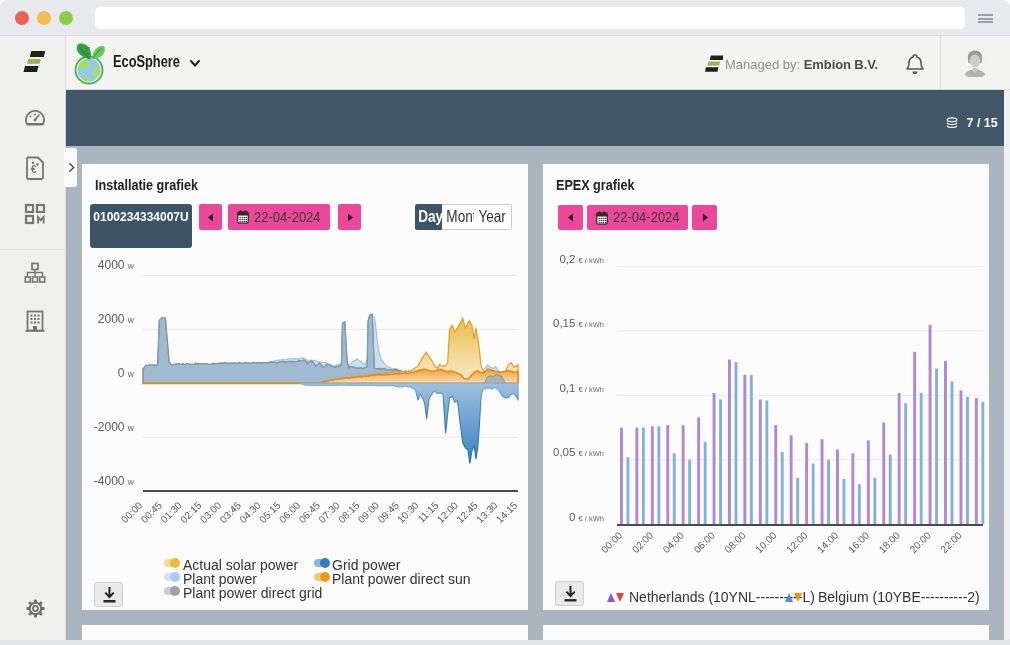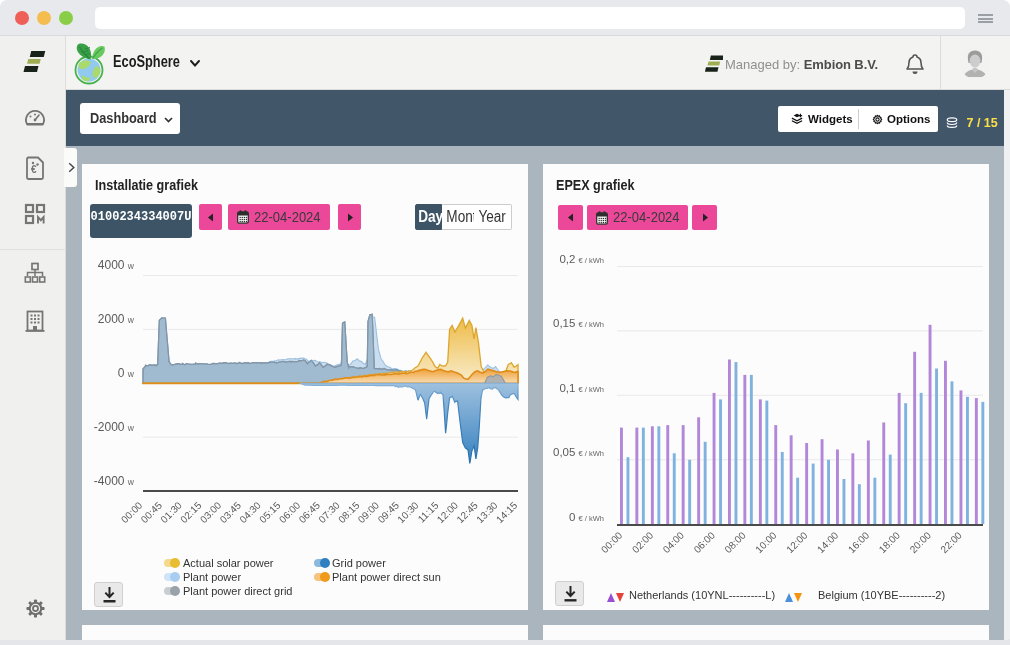--- a/index.html
+++ b/index.html
@@ -19,21 +19,21 @@
 .ctitle{position:absolute;left:13px;top:13px;font-size:14px;font-weight:bold;color:#222;white-space:nowrap;transform:scaleX(0.9);transform-origin:0 0;}
 .btn{position:absolute;background:#ec4899;border-radius:2px;color:#222;}
 .y1l{position:absolute;right:394px;width:70px;text-align:right;font-size:12px;color:#5a5a5a;}
 .y1l .wu{font-size:8.5px;color:#666;}
 .y2l{position:absolute;right:385px;width:70px;text-align:right;font-size:11.5px;color:#5a5a5a;}
 .y2l .eu{font-size:7.5px;color:#666;}
 .seg{position:absolute;top:40px;height:26px;font-size:16px;line-height:24px;text-align:center;}
 .seg span{display:inline-block;transform:scaleX(0.85);}
 .lmark{position:absolute;width:15px;height:8px;border-radius:4px;}
 .lmark i{position:absolute;right:-1px;top:-1.5px;width:10px;height:10px;border-radius:50%;}
-.ltext{position:absolute;font-size:11px;color:#333;white-space:nowrap;}
+.ltext{position:absolute;font-size:14px;color:#333;white-space:nowrap;}
 .dlbtn{position:absolute;left:12px;top:418px;width:29px;height:25px;background:#e9e9e9;border:1px solid #cfcfcf;border-radius:3px;}
 .tri-u{width:0;height:0;border-left:4.5px solid transparent;border-right:4.5px solid transparent;display:inline-block;}
 .tri-d{width:0;height:0;border-left:4.5px solid transparent;border-right:4.5px solid transparent;display:inline-block;}
 </style></head>
 <body>
 <div class="window">
   <div class="chrome">
     <div class="dot" style="left:15px;background:#ed5f57;"></div>
     <div class="dot" style="left:37px;background:#f5bd4f;"></div>
     <div class="dot" style="left:59px;background:#8ace47;"></div>
@@ -146,59 +146,39 @@
           <rect x="10.3" y="1.6" width="3.4" height="4.2" rx="1.1" transform="rotate(90 12 12)"></rect>
           <rect x="10.3" y="1.6" width="3.4" height="4.2" rx="1.1" transform="rotate(135 12 12)"></rect>
           <rect x="10.3" y="1.6" width="3.4" height="4.2" rx="1.1" transform="rotate(180 12 12)"></rect>
           <rect x="10.3" y="1.6" width="3.4" height="4.2" rx="1.1" transform="rotate(225 12 12)"></rect>
           <rect x="10.3" y="1.6" width="3.4" height="4.2" rx="1.1" transform="rotate(270 12 12)"></rect>
           <rect x="10.3" y="1.6" width="3.4" height="4.2" rx="1.1" transform="rotate(315 12 12)"></rect>
         </g>
     </svg>
   </div>
   <div class="darkbar">
-    <div class="abs" style="left:14px;top:13px;width:100px;height:31px;background:#fff;border-radius:3px;">
-      <span class="abs" style="left:10px;top:7px;font-size:14.5px;white-space:nowrap;transform:scaleX(0.88);transform-origin:0 0;font-weight:bold;color:#333;">Dashboard</span>
-      <svg class="abs" style="left:84px;top:14px;" width="9" height="6" viewBox="0 0 9 6">
-          <path d="M1,1 L4.5,4.5 L8,1" stroke="#333" stroke-width="1.7" fill="none"></path>
-        </svg>
-    </div>
-    <div class="abs" style="left:712px;top:16px;width:160px;height:26px;background:#fff;border-radius:2px;">
-      <div class="abs" style="left:80px;top:3px;width:1px;height:20px;background:#ccc;"></div>
-      <svg class="abs" style="left:13px;top:7px;" width="12" height="12" viewBox="0 0 14 14">
-        <path d="M1,9 l6,3 6,-3 M1,6 l6,3 6,-3" stroke="#111" stroke-width="1.5" fill="none"></path>
-        <path d="M7,1 l4,2 -4,2 -4,-2z" fill="#111"></path>
-        <path d="M11,1 v4 M9,3 h4" stroke="#111" stroke-width="1.4"></path>
-      </svg>
-      <span class="abs" style="left:30px;top:6.5px;font-size:11.5px;font-weight:bold;color:#111;">Widgets</span>
-      <svg class="abs" style="left:94px;top:7.5px;" width="11" height="11" viewBox="0 0 24 24">
-        <path fill="none" stroke="#111" stroke-width="2.4" d="M12,8.5 a3.5,3.5 0 1 0 0,7 a3.5,3.5 0 1 0 0,-7z"></path>
-        <path fill="none" stroke="#111" stroke-width="2.4" stroke-linejoin="round" d="M12,2.8 l1.8,2.2 2.7,-.9 .6,2.8 2.8,.6 -.9,2.7 2.2,1.8 -2.2,1.8 .9,2.7 -2.8,.6 -.6,2.8 -2.7,-.9 -1.8,2.2 -1.8,-2.2 -2.7,.9 -.6,-2.8 -2.8,-.6 .9,-2.7 -2.2,-1.8 2.2,-1.8 -.9,-2.7 2.8,-.6 .6,-2.8 2.7,.9z"></path>
-      </svg>
-      <span class="abs" style="left:109px;top:6.5px;font-size:11.5px;font-weight:bold;color:#111;">Options</span>
-    </div>
     <div class="abs" style="left:880px;top:23px;">
       <svg width="12" height="12" viewBox="0 0 15 15" style="vertical-align:-2px;">
         <ellipse cx="7.5" cy="3.5" rx="6" ry="2.4" fill="none" stroke="#fff" stroke-width="1.5"></ellipse>
         <path d="M1.5,7 a6,2.4 0 0 0 12,0 M1.5,10.5 a6,2.4 0 0 0 12,0" fill="none" stroke="#fff" stroke-width="1.5"></path>
       </svg>
-      <span style="font-size:12.5px;font-weight:bold;color:#fde047;margin-left:4px;">7 / 15</span>
+      <span style="font-size:12.5px;font-weight:bold;color:#ffffff;margin-left:4px;">7 / 15</span>
     </div>
   </div>
   <div class="content"></div>
   <div class="scrollstrip"></div>
   <div class="abs" style="left:64px;top:148px;width:13px;height:39px;background:#fbfbfa;border-radius:0 3px 3px 0;">
     <svg style="position:absolute;left:3.5px;top:14px;" width="7" height="11" viewBox="0 0 7 11">
         <path d="M1.2,1.2 L5.8,5.5 L1.2,9.8" stroke="#4a4a4a" stroke-width="1.5" fill="none"></path>
       </svg>
   </div>
 
   <div class="card" style="left:82px;top:164px;height:446px;">
     <div class="ctitle">Installatie grafiek</div>
-    <div class="abs" style="left:8px;top:40px;width:102px;height:34px;background:#3d5467;border-radius:3px;color:#fff;font-weight:bold;font-size:12px;text-align:center;line-height:26px;font-family:Liberation Mono, monospace;">0100234334007U</div>
+    <div class="abs" style="left:8px;top:40px;width:102px;height:44px;background:#3d5467;border-radius:3px;color:#fff;font-weight:bold;font-size:12px;text-align:center;line-height:26px;">0100234334007U</div>
     <div class="btn" style="left:117px;top:40px;width:23px;height:26px;">
         <svg style="position:absolute;left:8px;top:9px;" width="7" height="9" viewBox="0 0 7 9">
           <path d="M6,0.5 L1,4.5 L6,8.5z" fill="#222"></path>
         </svg>
       </div>
     <div class="btn" style="left:146px;top:40px;width:102px;height:26px;">
       <svg style="position:absolute;left:9px;top:6px;" width="12" height="14" viewBox="0 0 12 14">
         <rect x="0.7" y="1.8" width="10.6" height="11.4" rx="1.6" fill="#fff" stroke="#2e2e2e" stroke-width="1.3"></rect>
         <rect x="0.7" y="1.8" width="10.6" height="3.5" rx="1.6" fill="#2e2e2e"></rect>
         <rect x="0.7" y="3.6" width="10.6" height="1.8" fill="#2e2e2e"></rect>

